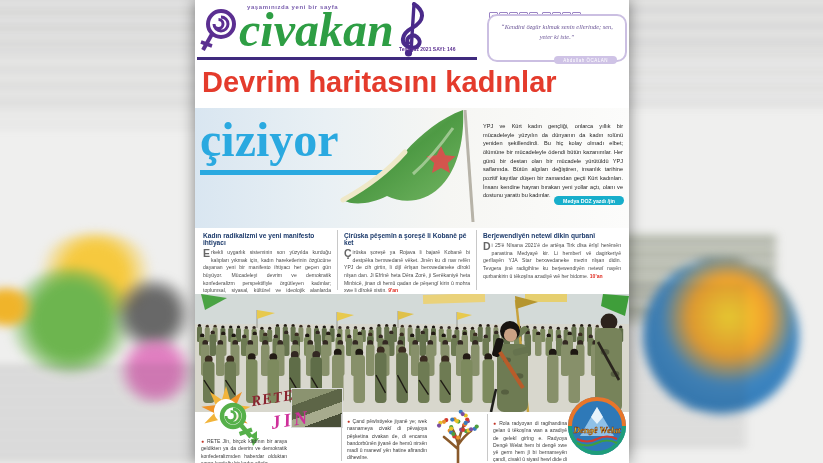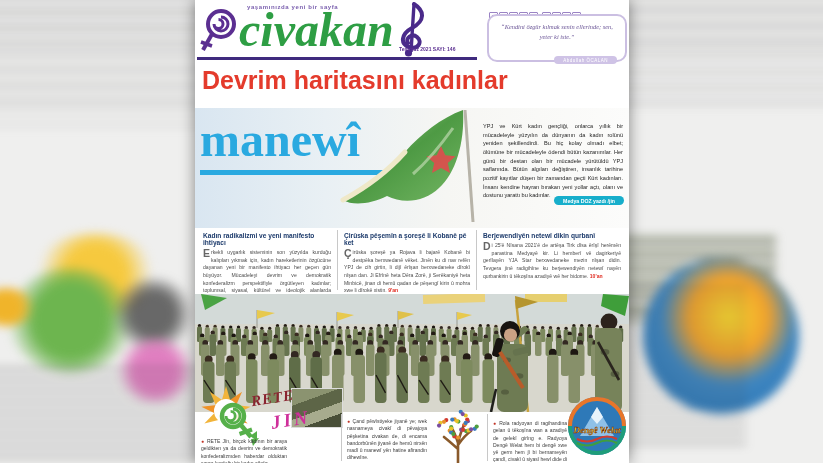--- a/index.html
+++ b/index.html
@@ -33,21 +33,21 @@
   #quote-text{padding:6px 9px 0;font:italic 6.4px "Liberation Serif",serif;color:#6a5596;
               text-align:center;line-height:1.55;}
   #quote-attribution{position:absolute;right:8px;bottom:-4px;background:#cfc3e6;color:#fff;
               font-size:4.5px;padding:1.5px 9px;border-radius:5px;letter-spacing:.5px;}
   #tiles{left:294px;top:5px;}
   .tile{display:inline-block;width:7px;height:8px;border:1px solid #9a83c4;color:var(--purple);
         font-size:5px;font-weight:bold;line-height:8px;text-align:center;margin-right:1px;
         background:#fff;border-radius:1px;}
   .tile-gap{display:inline-block;width:3px;}
   
-  #headline1{left:7px;top:66px;font-size:25px;font-weight:bold;color:var(--red);white-space:nowrap;}
+  #headline1{left:7px;top:66px;font-size:29px;font-weight:bold;color:var(--red);white-space:nowrap;}
   #hero{left:0;top:108px;width:434px;height:120px;
         background:linear-gradient(90deg,#d9e6f1 0%,#e9f0f4 30%,#f6f6f3 58%,#fcfcfb 100%);}
   #headline2{left:5px;top:4px;font:bold 48px "Liberation Serif",serif;color:var(--blue);}
   #headline2-rule{left:5px;top:62px;width:222px;height:5px;background:var(--blue);}
   #intro-text{left:288px;top:14px;width:140px;font-size:5.6px;line-height:1.55;color:#252525;
               text-align:justify;}
   #source-badge{right:5px;top:88px;background:var(--badge_teal);color:#fff;font-size:5.2px;
               font-weight:bold;padding:1.5px 9px;border-radius:6px;}
   
   #columns{left:0;top:228px;width:434px;height:66px;background:#fff;}
@@ -120,21 +120,21 @@
 
     <div class="abs" id="tiles"><span class="tile">G</span><span class="tile">Ü</span><span class="tile">N</span><span class="tile">Ü</span><span class="tile">N</span><span class="tile-gap"></span><span class="tile">S</span><span class="tile">Ö</span><span class="tile">Z</span><span class="tile">Ü</span></div>
     <div class="abs" id="quote-box">
       <div id="quote-text">“Kendini özgür kılmak senin ellerinde; sen, yeter ki iste.”</div>
       <div id="quote-attribution">Abdullah ÖCALAN</div>
     </div>
 
     <div class="abs" id="headline1">Devrim haritasını kadınlar</div>
 
     <div class="abs" id="hero">
-      <div class="abs" id="headline2">manewî</div>
+      <div class="abs" id="headline2">çiziyor</div>
       <div class="abs" id="headline2-rule"></div>
       <svg class="abs" style="left:118px;top:0" width="172" height="120" viewBox="0 0 172 120">
         <defs>
           <linearGradient id="fg" x1="0" y1="0" x2="1" y2="1">
             <stop offset="0" stop-color="#9bcb8a"></stop>
               <stop offset=".5" stop-color="#4e9a44"></stop>
             <stop offset="1" stop-color="#74b663"></stop>
           </linearGradient>
         </defs>
         <line x1="152" y1="2" x2="160" y2="114" stroke="#b7b3a8" stroke-width="3"></line>

